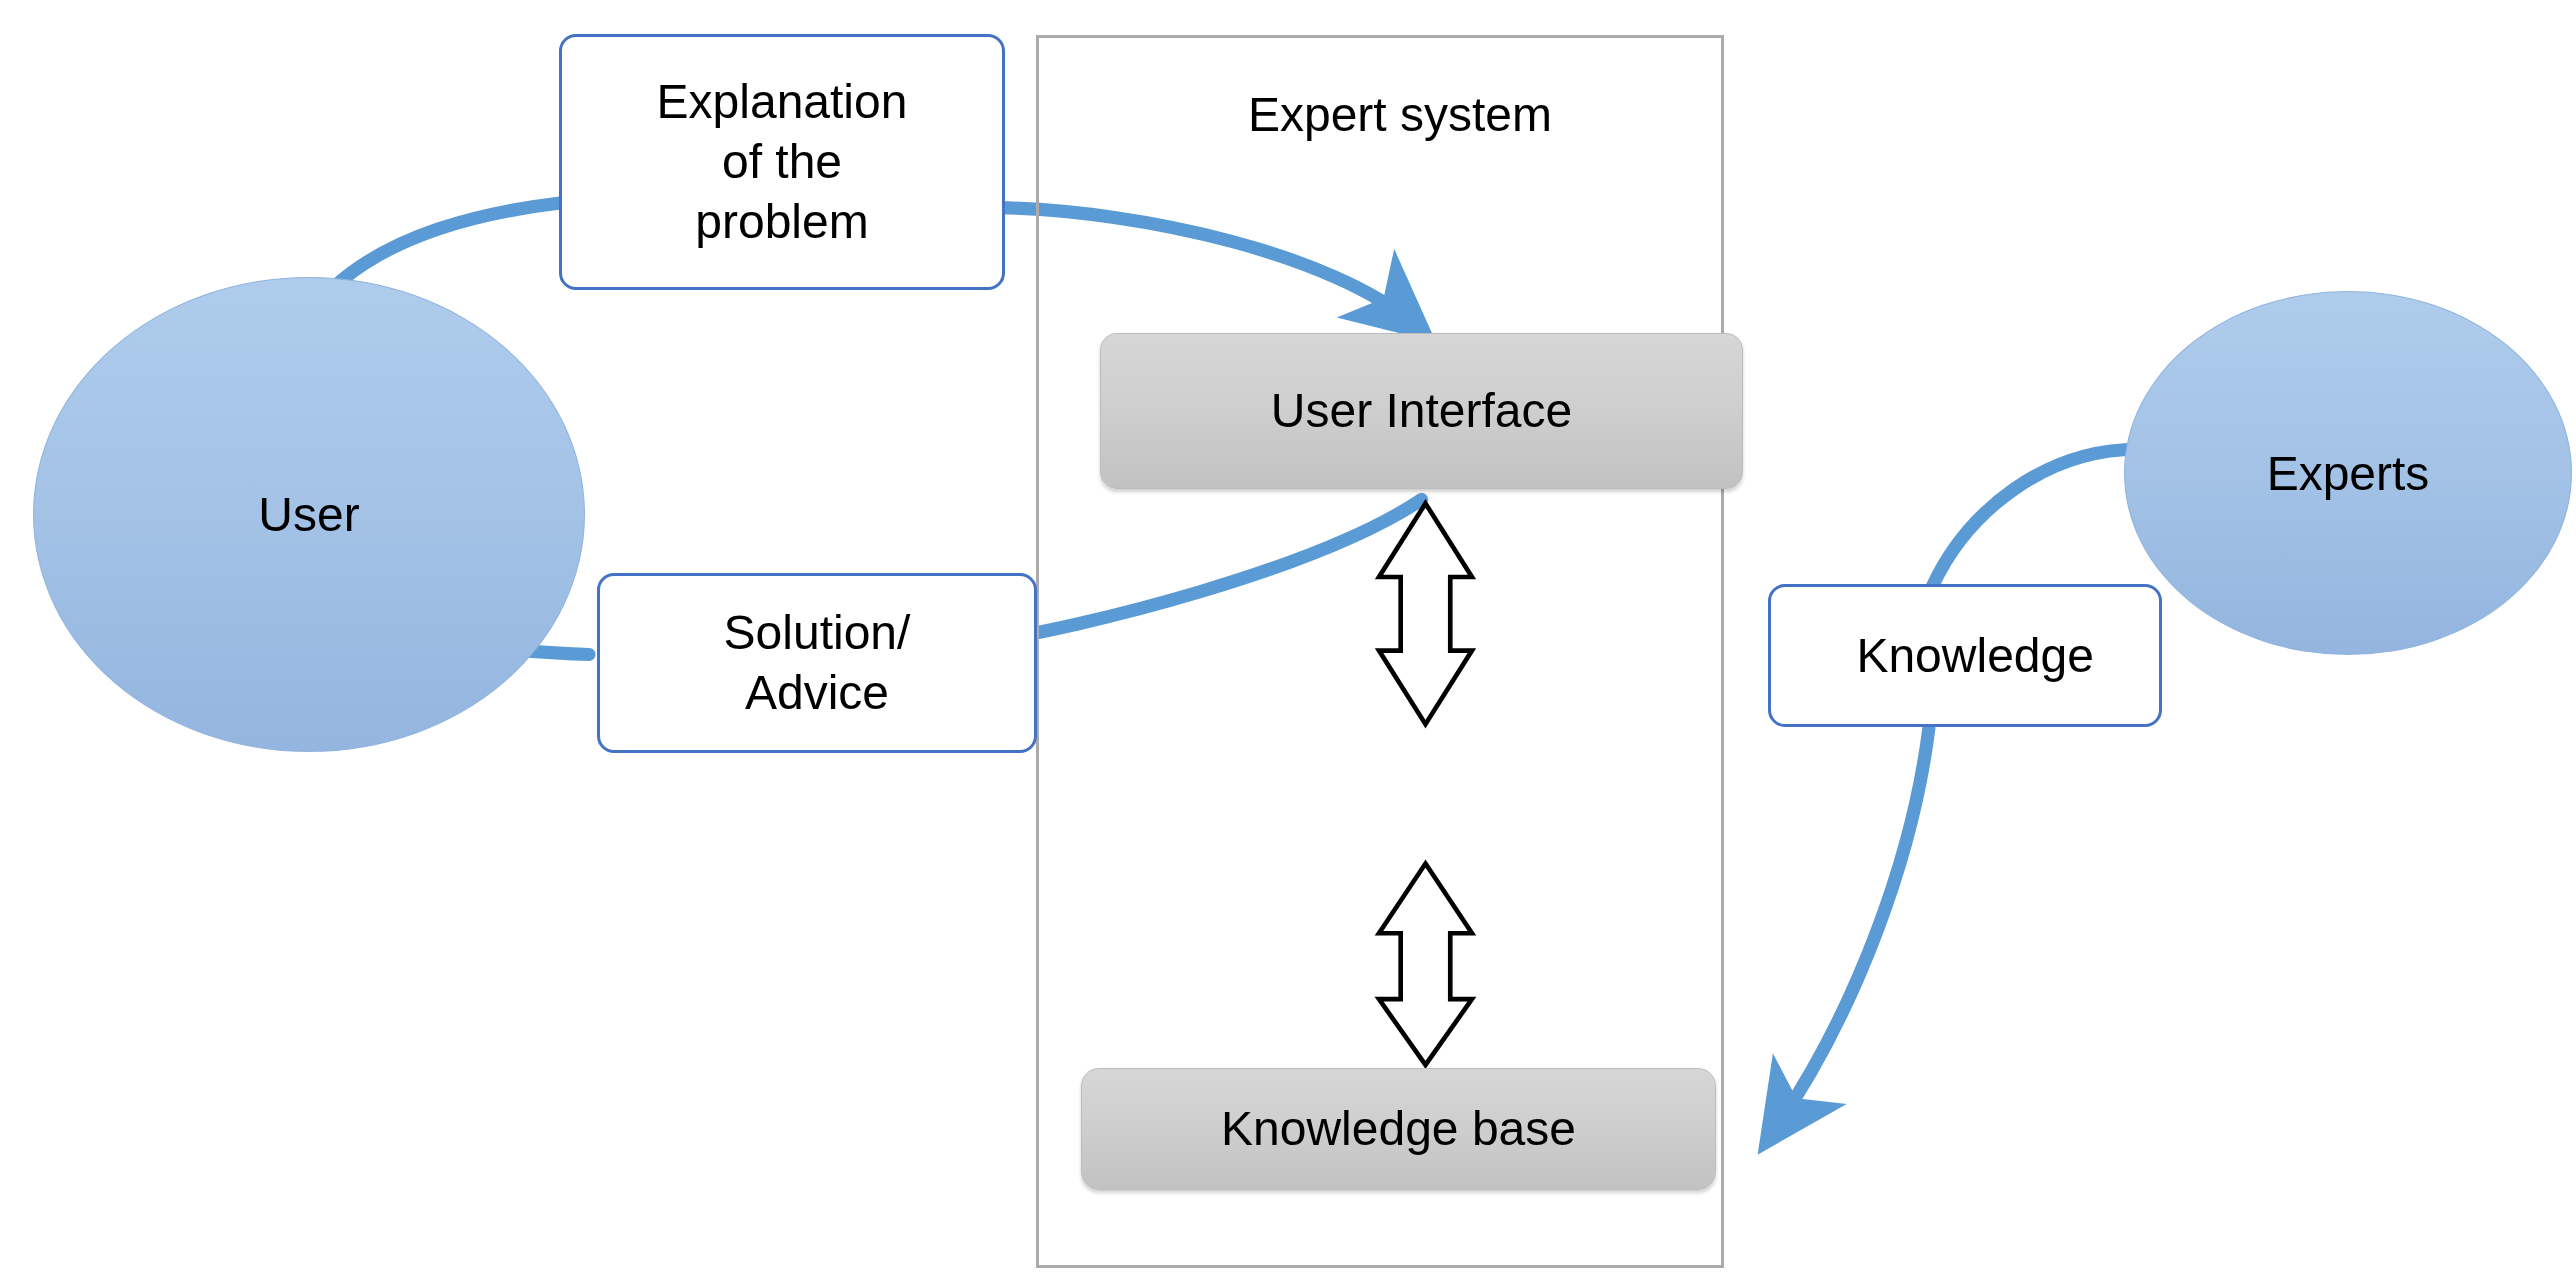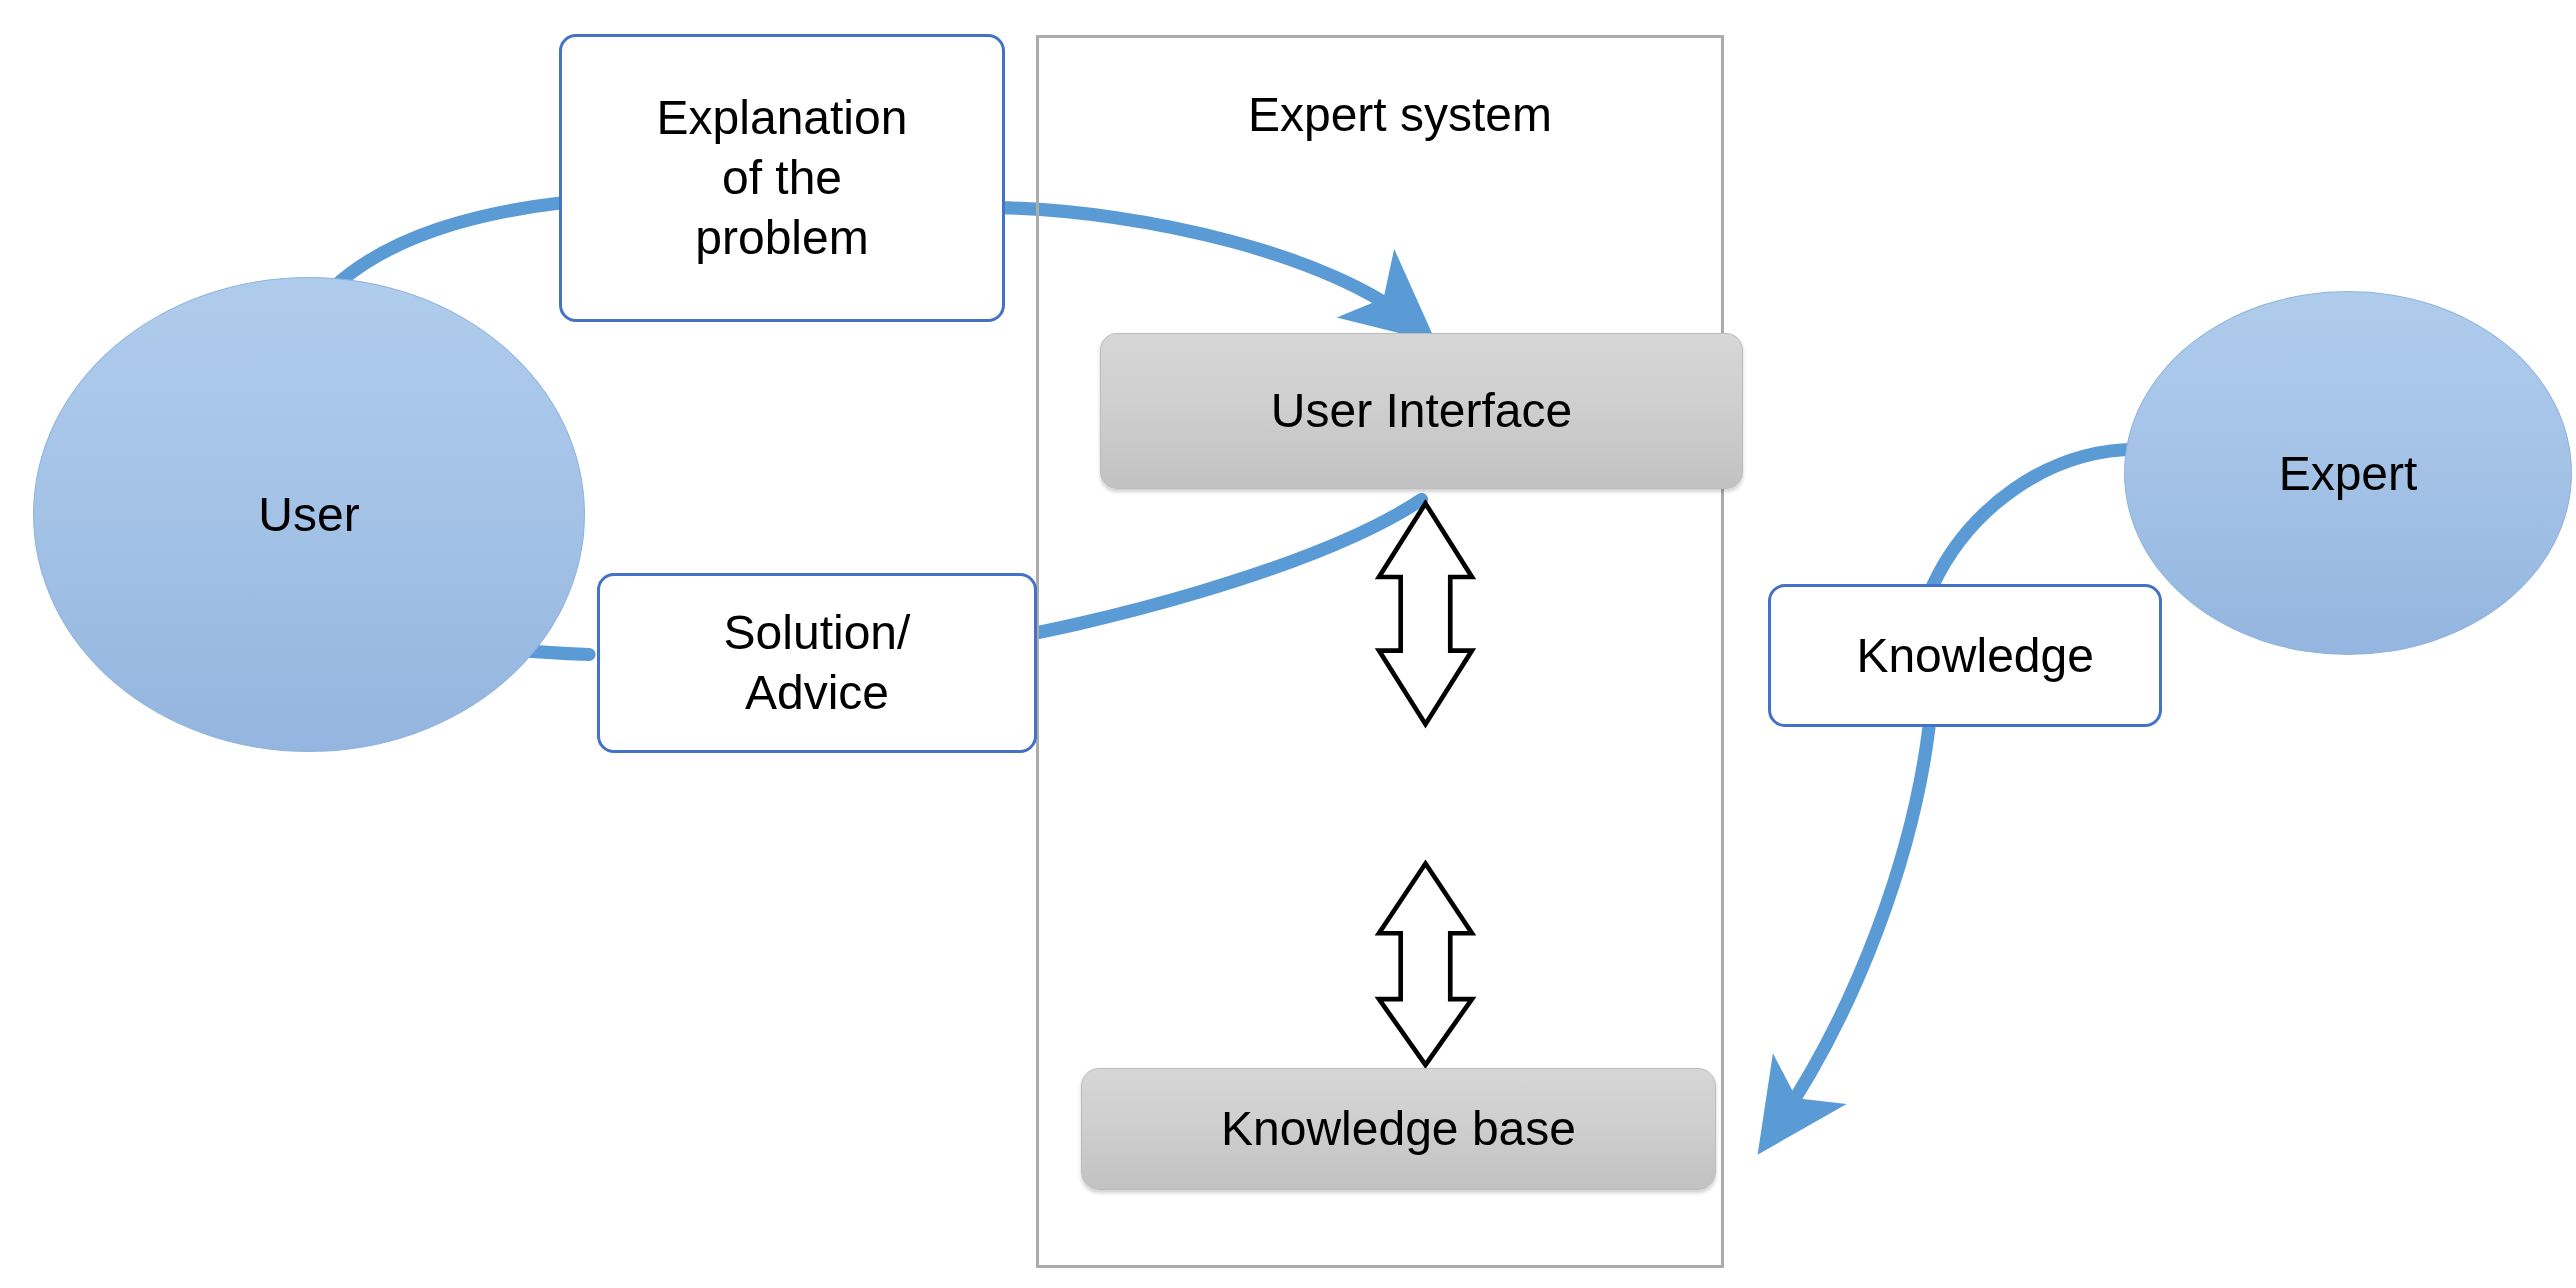--- a/index.html
+++ b/index.html
@@ -150,24 +150,24 @@
 
   <div class="proc-box lvl-shapes" style="left:1081px; top:1068px; width:635px; height:122px;border-radius:18px;">
     <span>Knowledge base</span>
   </div>
 
   <div class="ellipse-node lvl-shapes" style="left:33px; top:277px; width:552px; height:475px;">
     <span>User</span>
   </div>
 
   <div class="ellipse-node lvl-shapes" style="left:2124px; top:291px; width:448px; height:364px;">
-    <span>Expert</span>
+    <span>Experts</span>
   </div>
 
-  <div class="label-box lvl-labels" style="left:559px; top:34px; width:446px; height:288px;">
+  <div class="label-box lvl-labels" style="left:559px; top:34px; width:446px; height:256px;">
     <span class="txt">Explanation
 of the
 problem</span>
   </div>
 
   <div class="label-box lvl-labels" style="left:597px; top:573px; width:440px; height:180px;">
     <span class="txt">Solution/
 Advice</span>
   </div>
 

